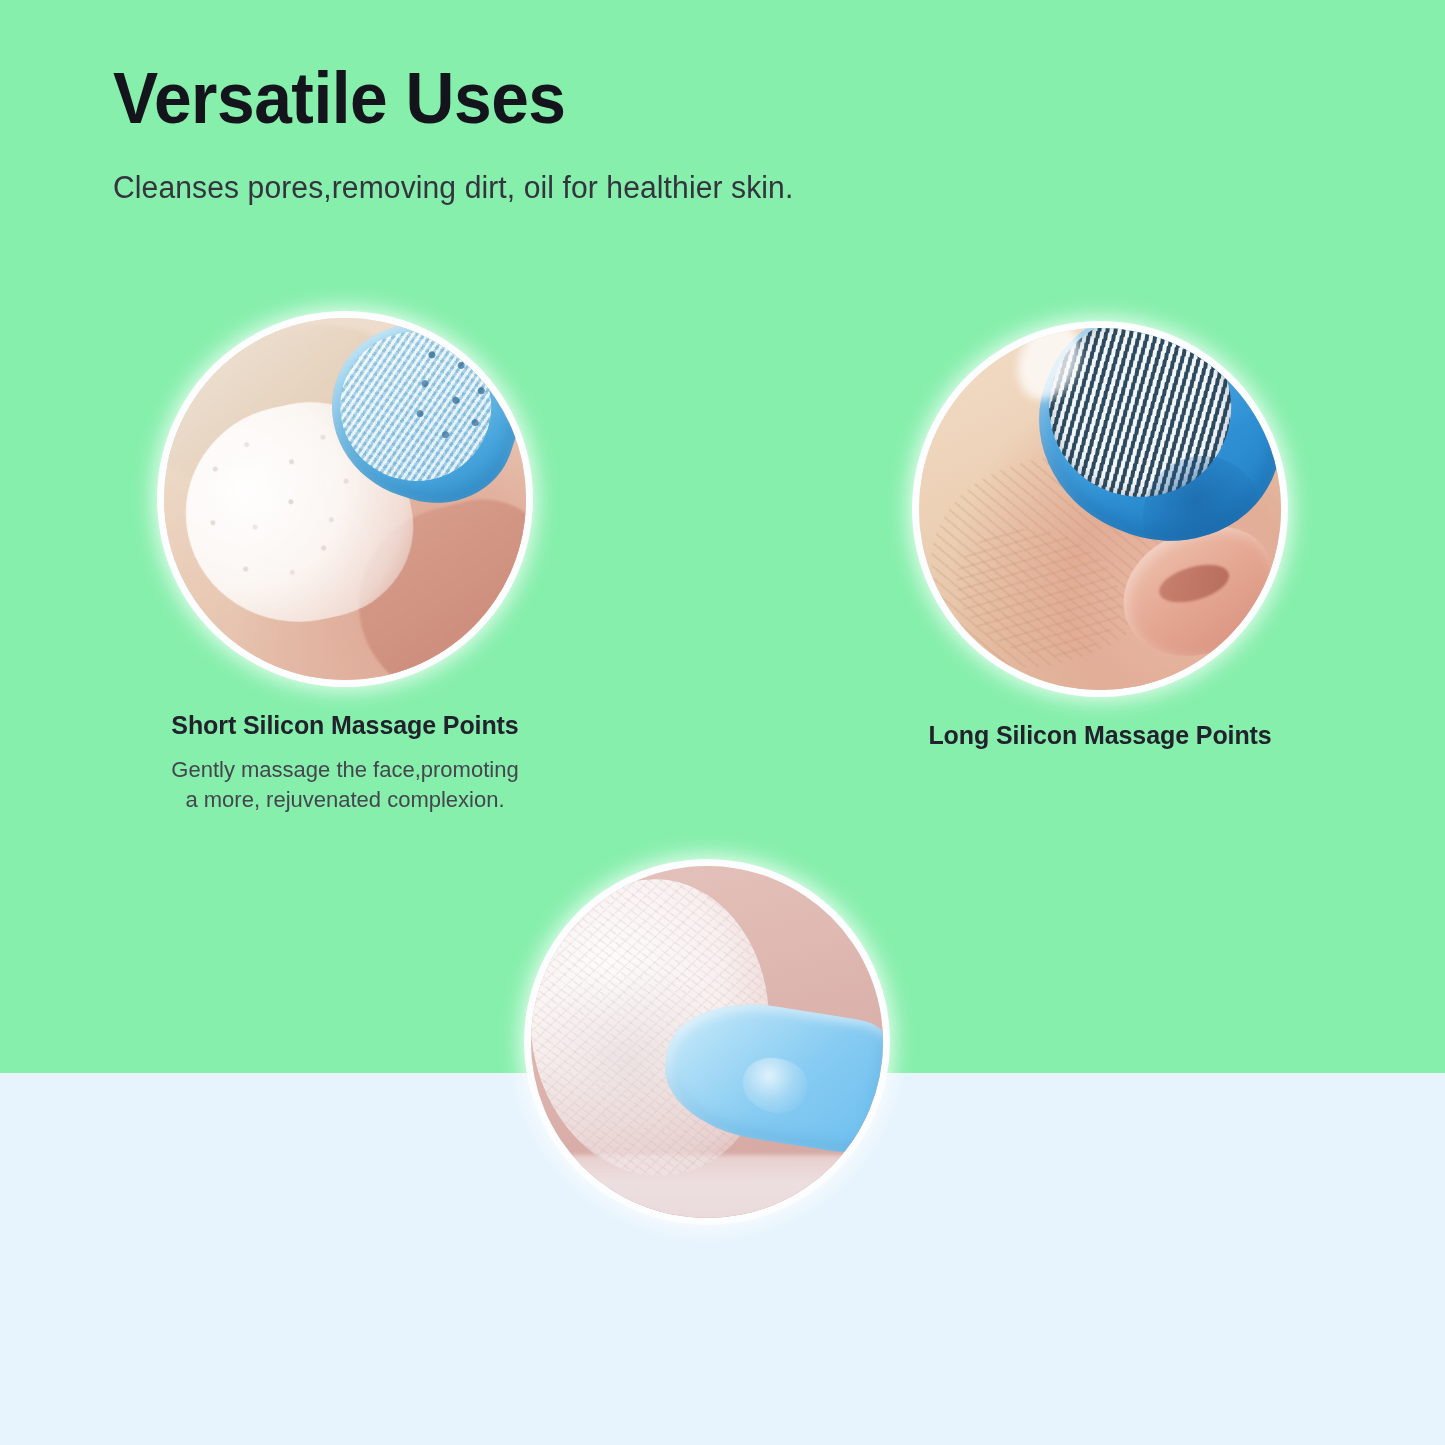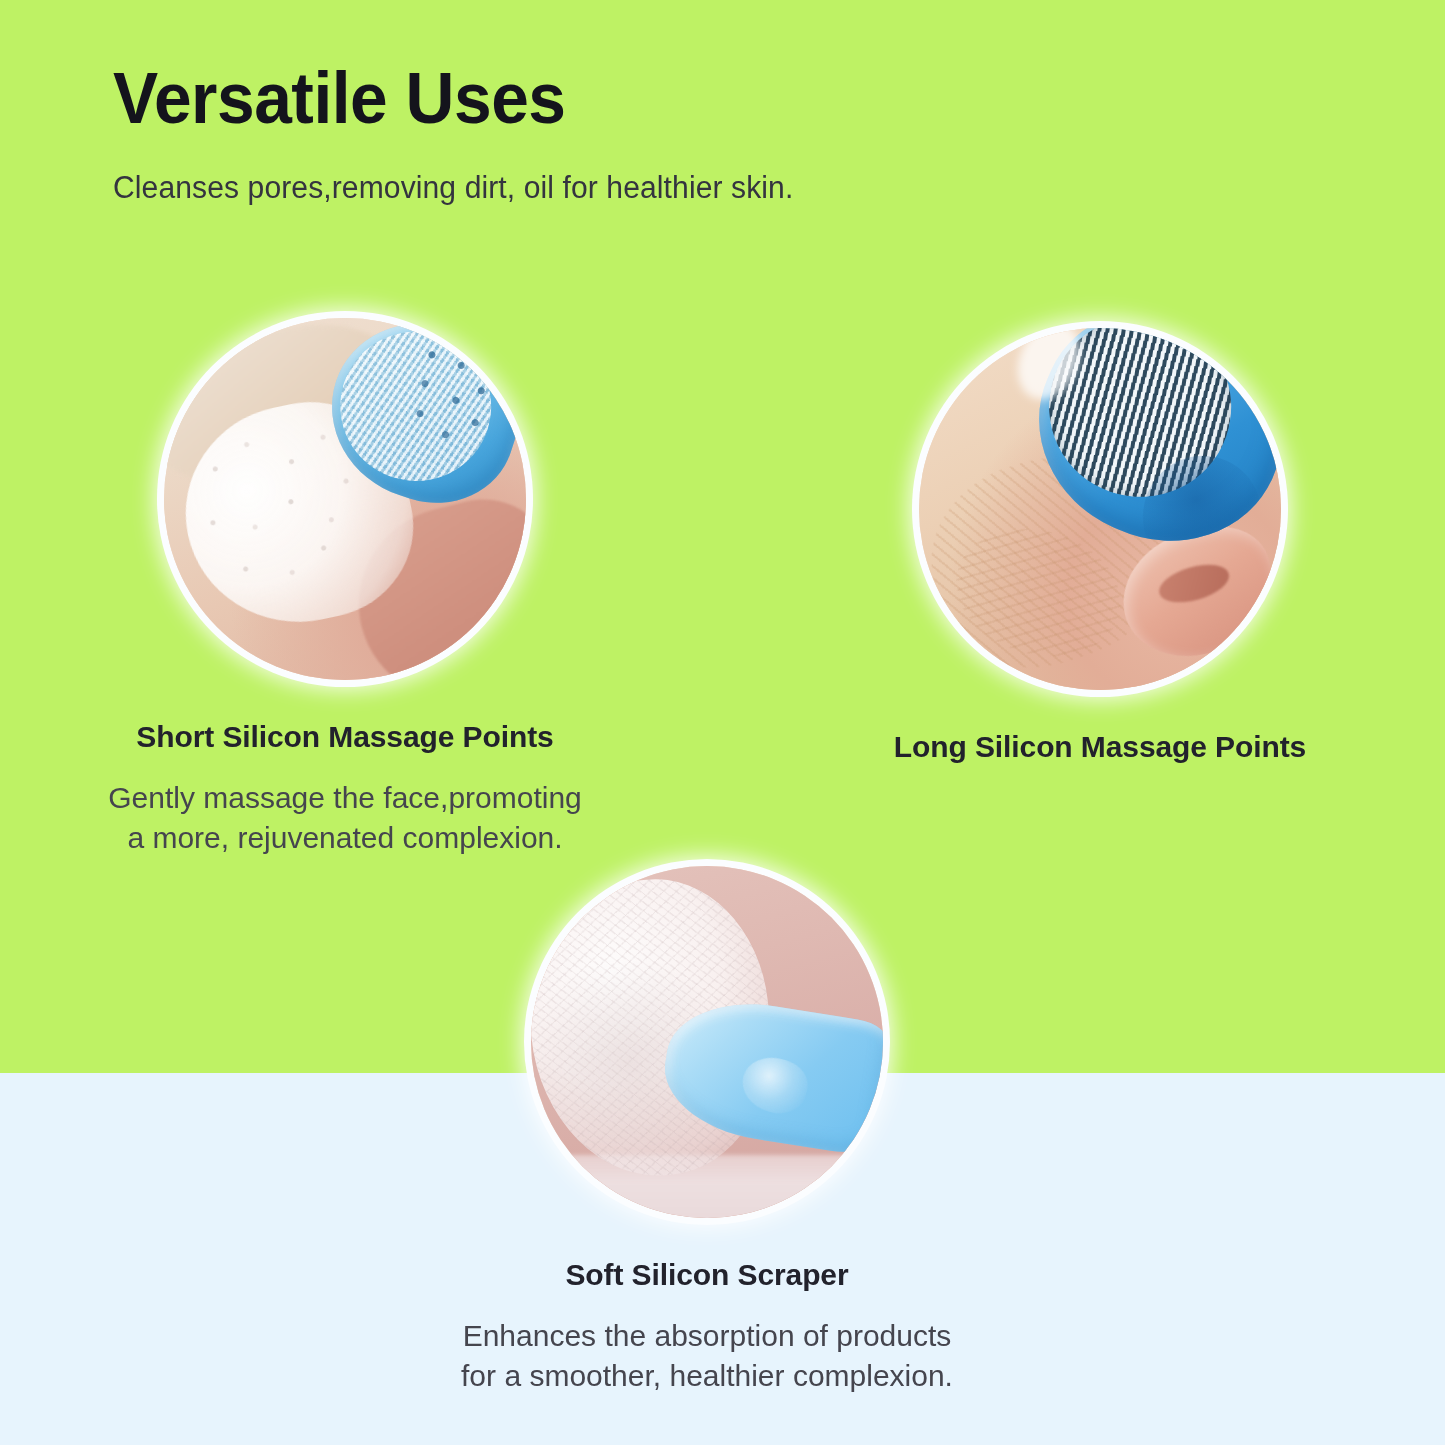--- a/index.html
+++ b/index.html
@@ -12,21 +12,21 @@
     background: #e7f4fd;
     font-family: "Liberation Sans", sans-serif;
     overflow: hidden;
     position: relative;
   }
 
   .page {
     position: relative;
     width: 1445px;
     height: 1073px;
-    background: #bef264;
+    background: #86efac;
   }
 
   
   .header {
     position: absolute;
     left: 113px;
     top: 62px;
     width: 1200px;
   }
   .page-title {
@@ -310,29 +310,29 @@
     background: radial-gradient(circle at 38% 36%, rgba(255,255,255,0.7) 0%, rgba(190,226,246,0.55) 45%, rgba(150,208,242,0.2) 80%, rgba(150,208,242,0) 100%);
     filter: blur(0.6px);
   }
 
   
   .caption {
     text-align: center;
     padding-top: 26px;
   }
   .caption-title {
-    font-size: 30px;
+    font-size: 25px;
     font-weight: 700;
     color: #22222c;
     letter-spacing: -0.1px;
-    margin: 12px;
+    margin: 4px;
     line-height: 1.25;
   }
   .caption-body {
-    font-size: 30px;
+    font-size: 22px;
     font-weight: 400;
     color: #45454e;
     line-height: 1.35;
     margin: 0;
     padding-top: 10px;
     white-space: pre-line;
   }
 </style>
 </head>
 <body>
@@ -392,20 +392,15 @@
         <div class="c3-skin"></div>
         <div class="c3-lowband"></div>
         <div class="c3-foam">
           <div class="c3-foam-tex"></div>
         </div>
         <div class="c3-scraper">
           <div class="c3-scraper-tip"></div>
         </div>
       </div>
     </div>
-    <div class="caption">
-      <p class="caption-title">Soft Silicon Scraper</p>
-      <p class="caption-body">Enhances the absorption of products
-for a smoother, healthier complexion.</p>
-    </div>
   </div>
 
 </div>
 
 </body></html>

